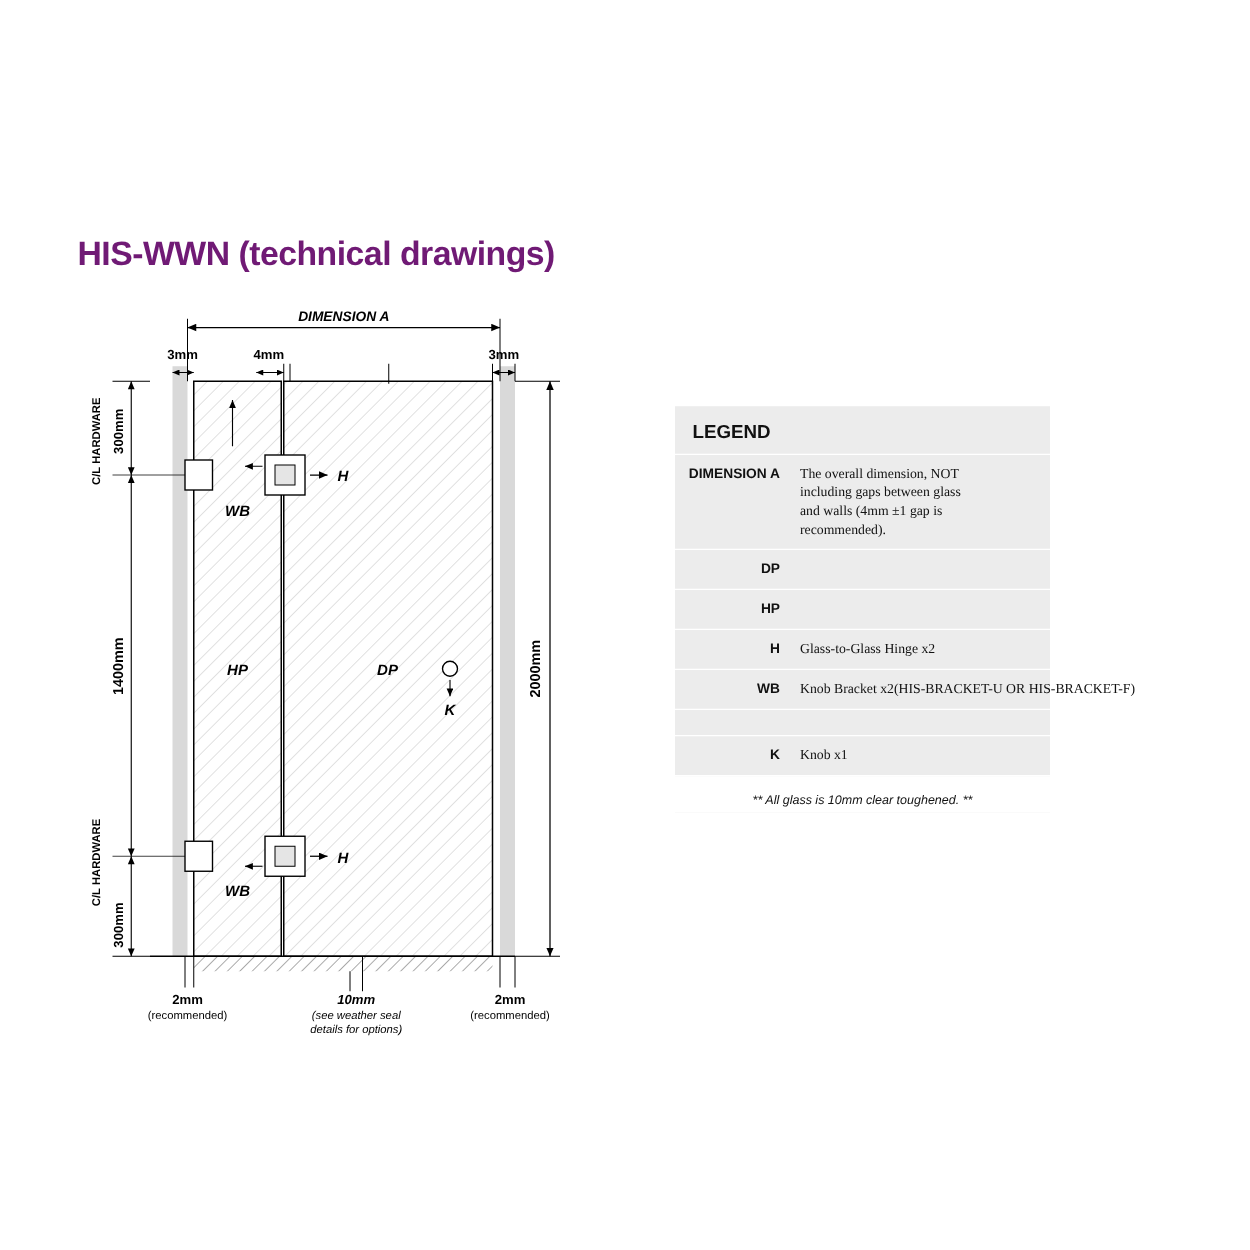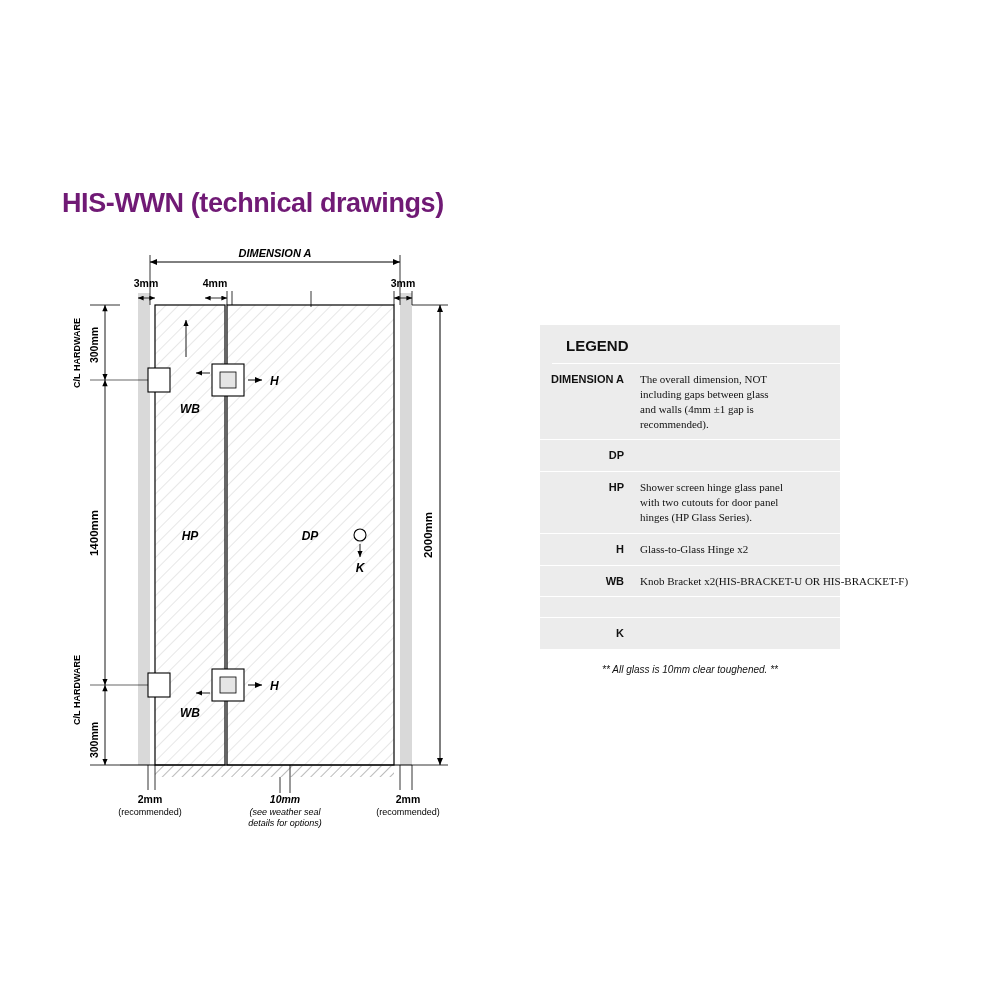--- a/index.html
+++ b/index.html
@@ -33,21 +33,20 @@
     left:540px;top:325px;
     width:300px;
     background:#ececec;
     font-size:11px;
   }
   #legend .legend-title{
     font-size:15px;
     font-weight:bold;
     padding:12px 14px 9px 14px;
     border-bottom:1px solid #ffffff;
-    margin-left:12px;
   }
   .legend-row{
     display:flex;
     border-bottom:1px solid #ffffff;
     min-height:26px;
   }
   .legend-row:last-child{border-bottom:none;}
   .legend-key{
     width:92px;
     flex:0 0 92px;
@@ -205,36 +204,34 @@
     <div class="legend-val">The overall dimension, NOT
 including gaps between glass
 and walls (4mm ±1 gap is
 recommended).</div>
   </div>
   <div class="legend-row">
     <div class="legend-key">DP</div>
   </div>
   <div class="legend-row">
     <div class="legend-key">HP</div>
-    <div class="legend-val">Shower screen hinge glass panel
-with two cutouts for door panel
-hinges (HP Glass Series).</div>
   </div>
   <div class="legend-row">
     <div class="legend-key">H</div>
     <div class="legend-val">Glass-to-Glass Hinge x2</div>
   </div>
   <div class="legend-row">
     <div class="legend-key">WB</div>
     <div class="legend-val wide">Knob Bracket x2(HIS-BRACKET-U OR HIS-BRACKET-F)</div>
   </div>
   <div class="legend-row spacer">
     <div class="legend-key"></div>
     <div class="legend-val"></div>
   </div>
   <div class="legend-row">
     <div class="legend-key">K</div>
+    <div class="legend-val">Knob x1</div>
   </div>
 
   <div class="note-wrap">
     <div class="legend-note">** All glass is 10mm clear toughened. **</div>
   </div>
 </div>
 
 </body></html>

